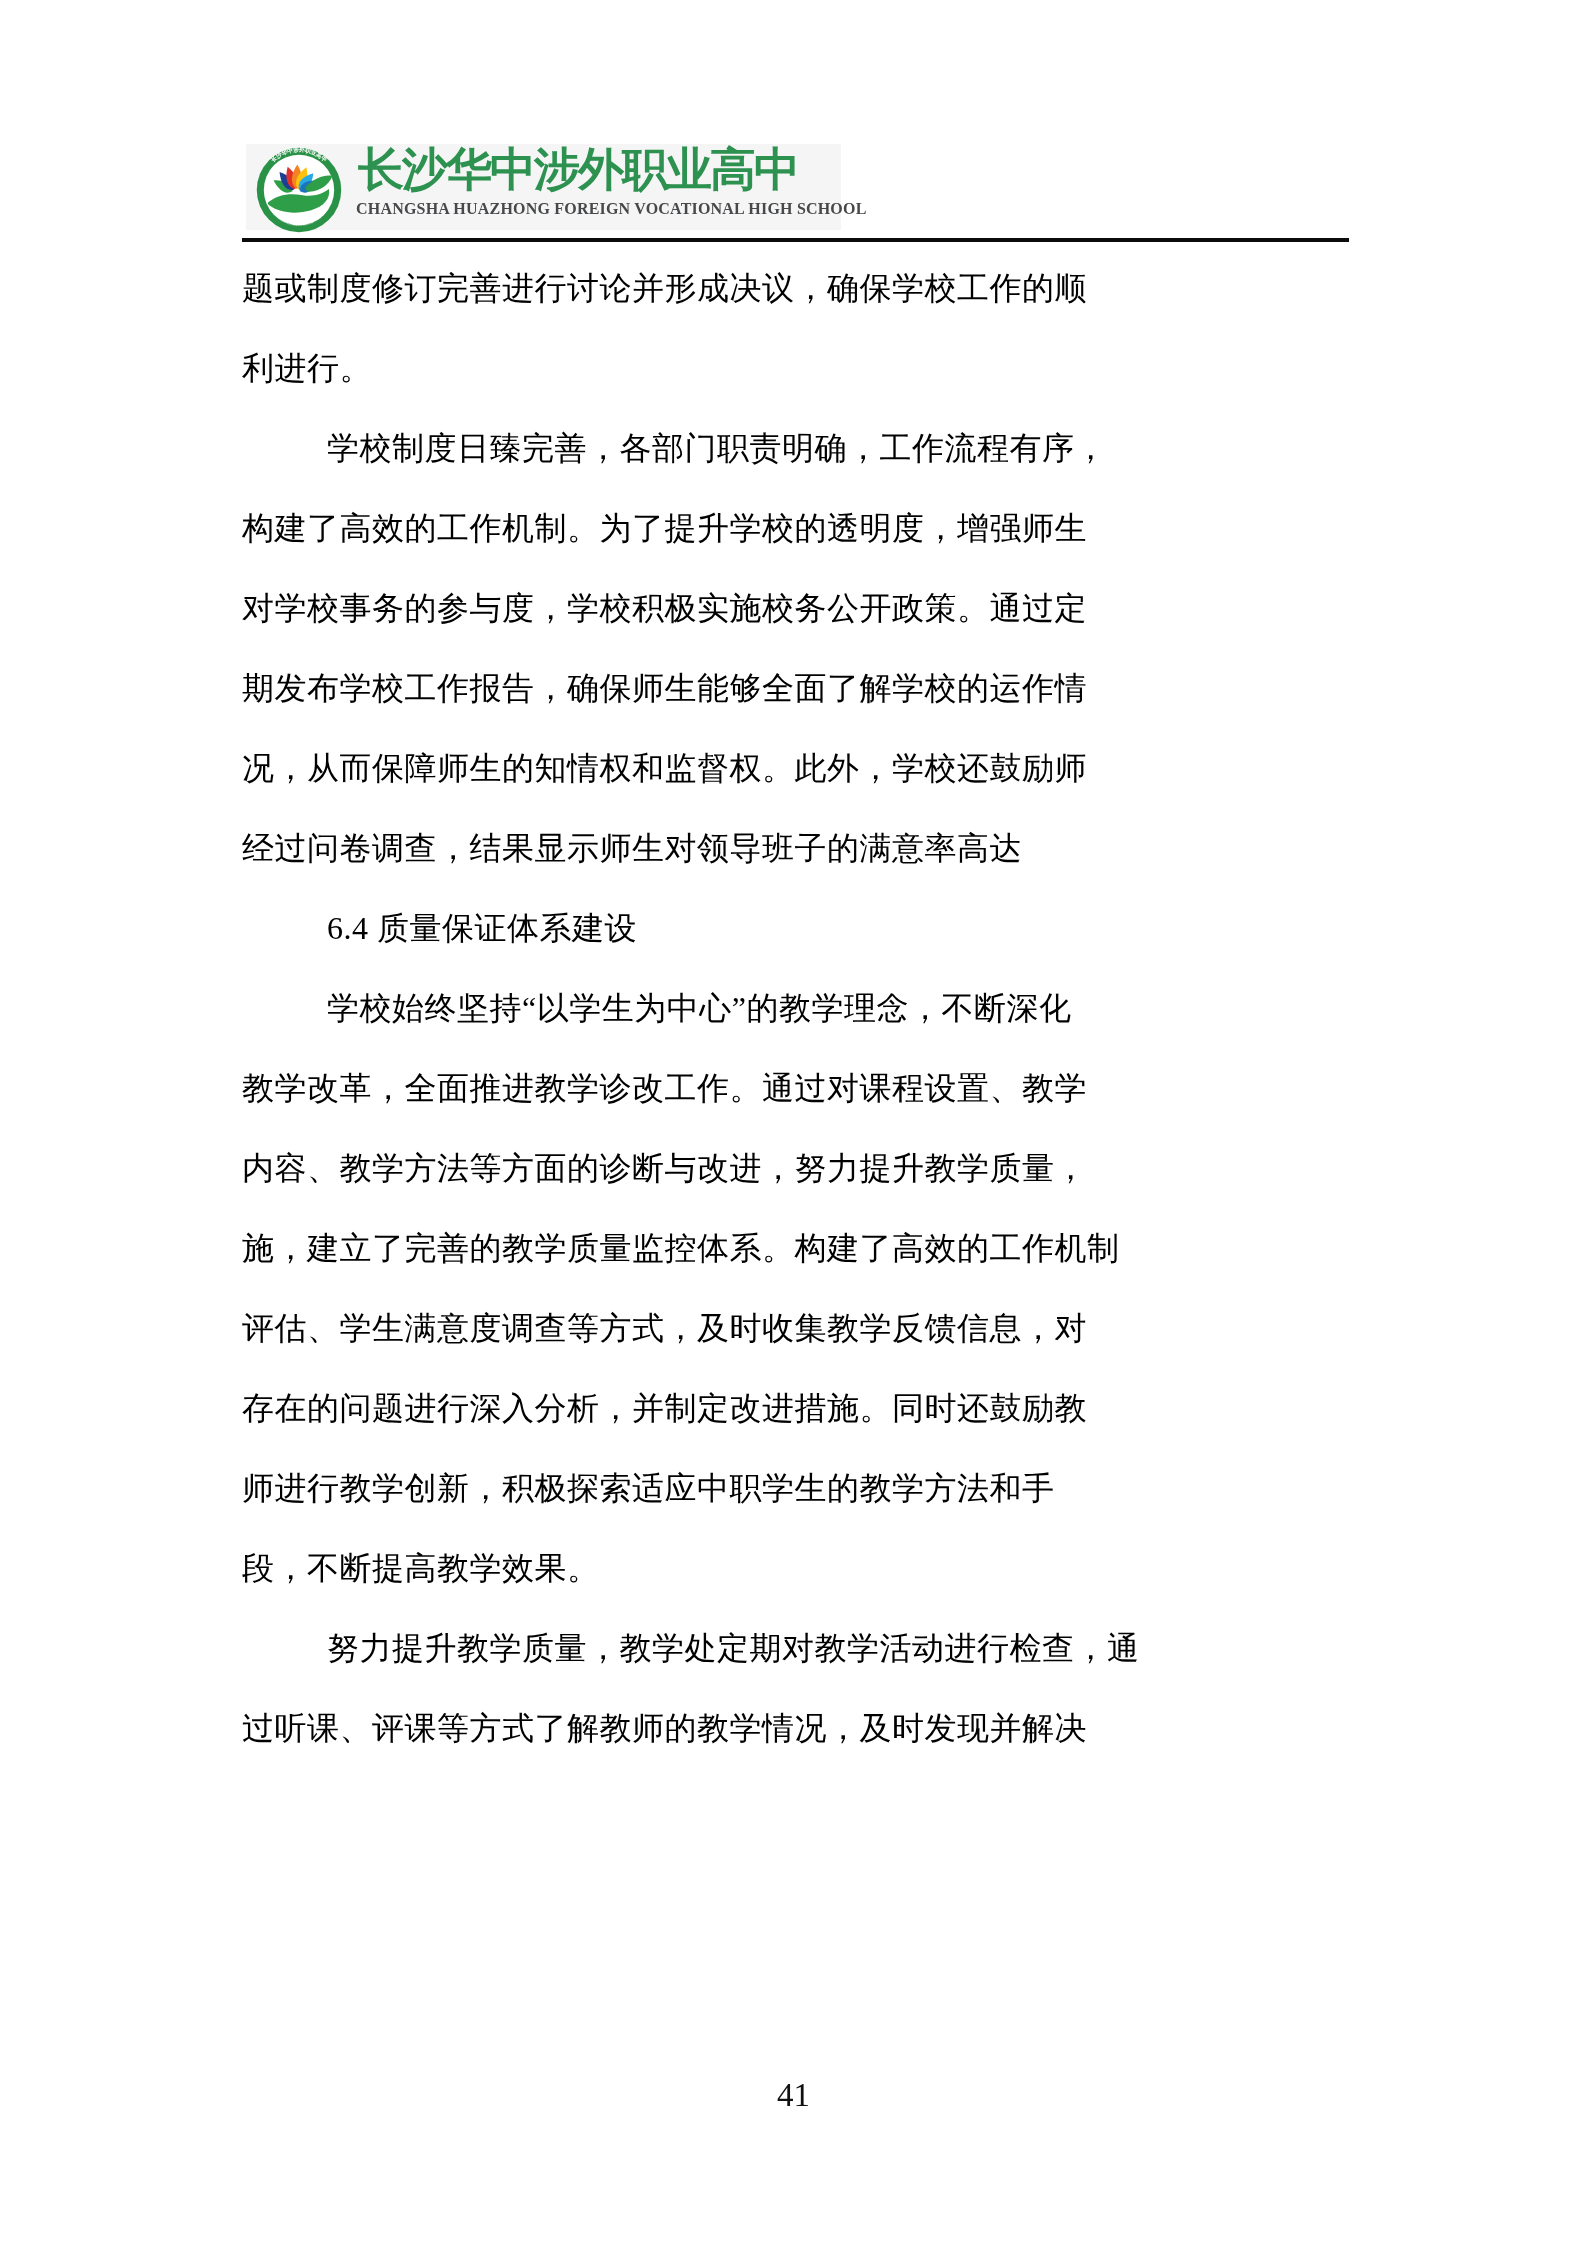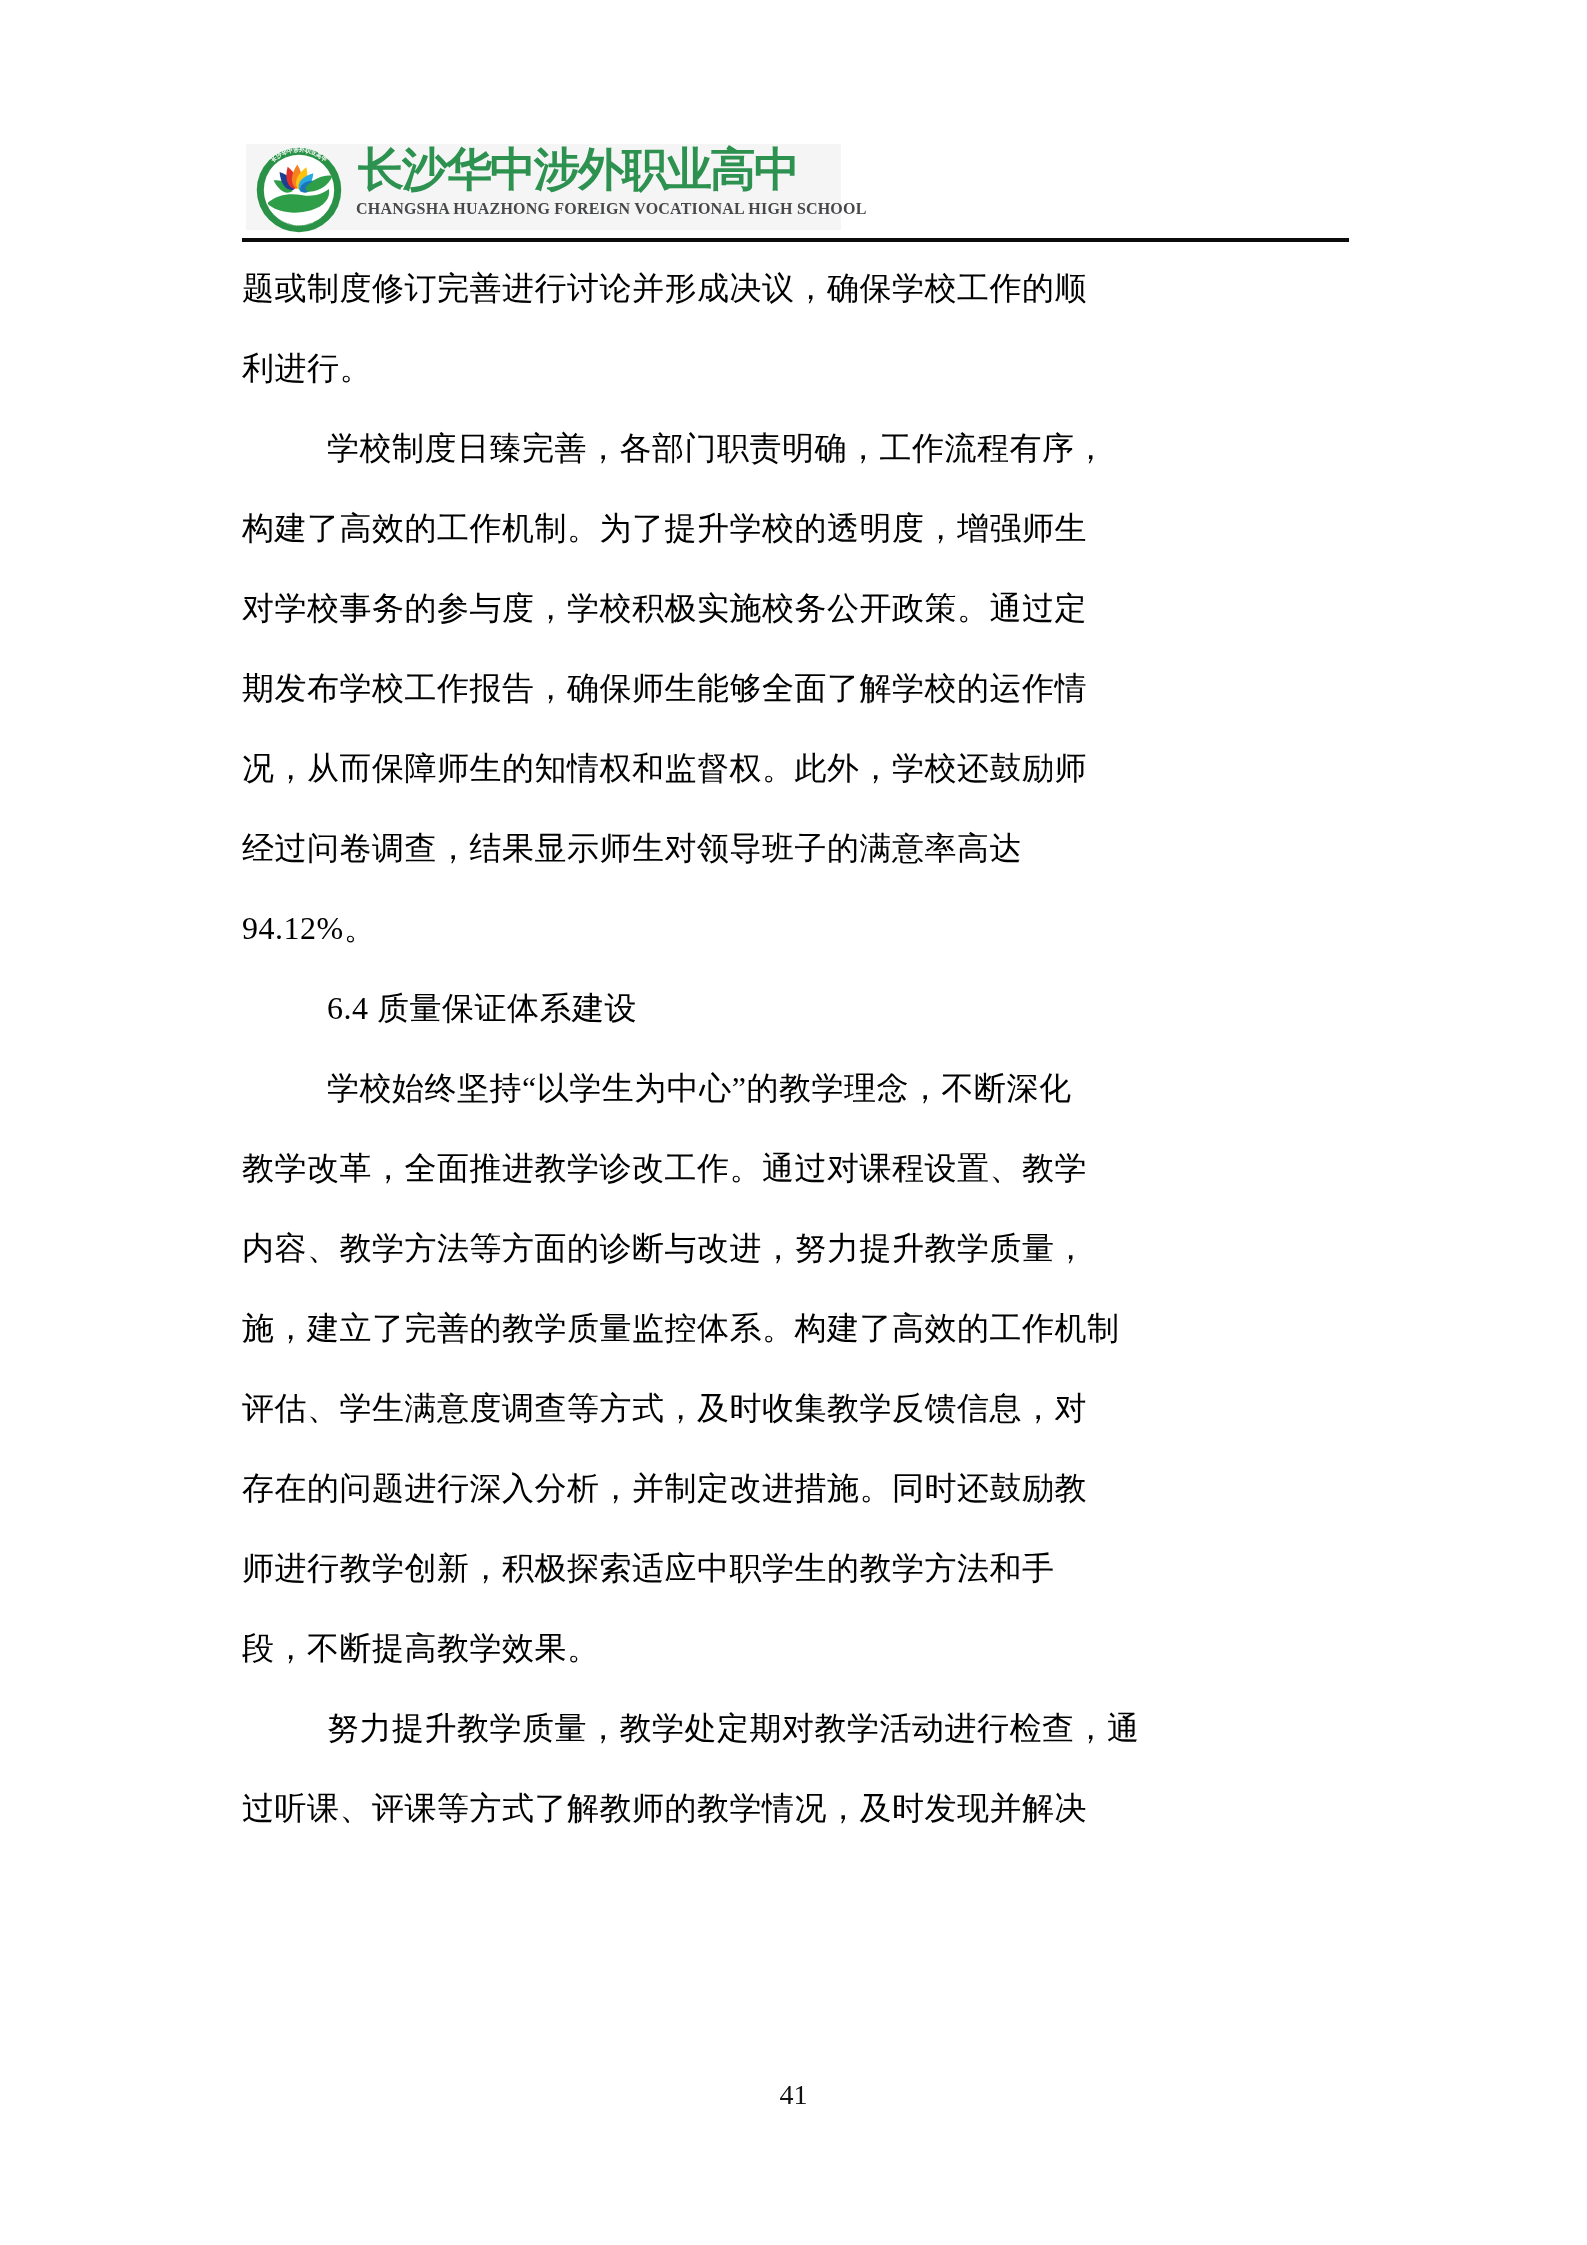--- a/index.html
+++ b/index.html
@@ -80,21 +80,21 @@
   }
   .tline.indent { text-indent: 85px; }
   .tline.heading { font-weight: normal; }
   
   .page-number {
     position: absolute;
     left: 0;
     top: 2078px;
     width: 100%;
     text-align: center;
-    font-size: 28px;
+    font-size: 33px;
     line-height: 34px;
     color: #111111;
   }
 </style>
 </head>
 <body>
 
 <div class="page">
 
   <div class="banner">
@@ -136,21 +136,20 @@
 
   <div class="content">
       <div class="tline">题或制度修订完善进行讨论并形成决议，确保学校工作的顺</div>
       <div class="tline">利进行。</div>
       <div class="tline indent">学校制度日臻完善，各部门职责明确，工作流程有序，</div>
       <div class="tline">构建了高效的工作机制。为了提升学校的透明度，增强师生</div>
       <div class="tline">对学校事务的参与度，学校积极实施校务公开政策。通过定</div>
       <div class="tline">期发布学校工作报告，确保师生能够全面了解学校的运作情</div>
       <div class="tline">况，从而保障师生的知情权和监督权。此外，学校还鼓励师</div>
       <div class="tline">经过问卷调查，结果显示师生对领导班子的满意率高达</div>
-      <div class="tline">94.12%。</div>
       <div class="tline heading indent">6.4 质量保证体系建设</div>
       <div class="tline indent">学校始终坚持“以学生为中心”的教学理念，不断深化</div>
       <div class="tline">教学改革，全面推进教学诊改工作。通过对课程设置、教学</div>
       <div class="tline">内容、教学方法等方面的诊断与改进，努力提升教学质量，</div>
       <div class="tline">施，建立了完善的教学质量监控体系。构建了高效的工作机制</div>
       <div class="tline">评估、学生满意度调查等方式，及时收集教学反馈信息，对</div>
       <div class="tline">存在的问题进行深入分析，并制定改进措施。同时还鼓励教</div>
       <div class="tline">师进行教学创新，积极探索适应中职学生的教学方法和手</div>
       <div class="tline">段，不断提高教学效果。</div>
       <div class="tline indent">努力提升教学质量，教学处定期对教学活动进行检查，通</div>

